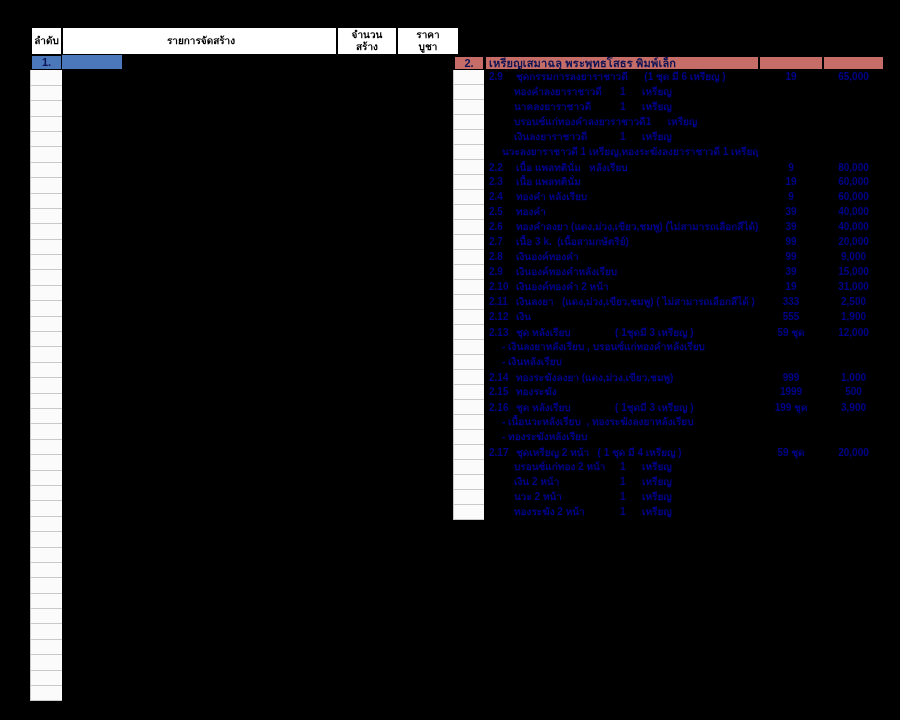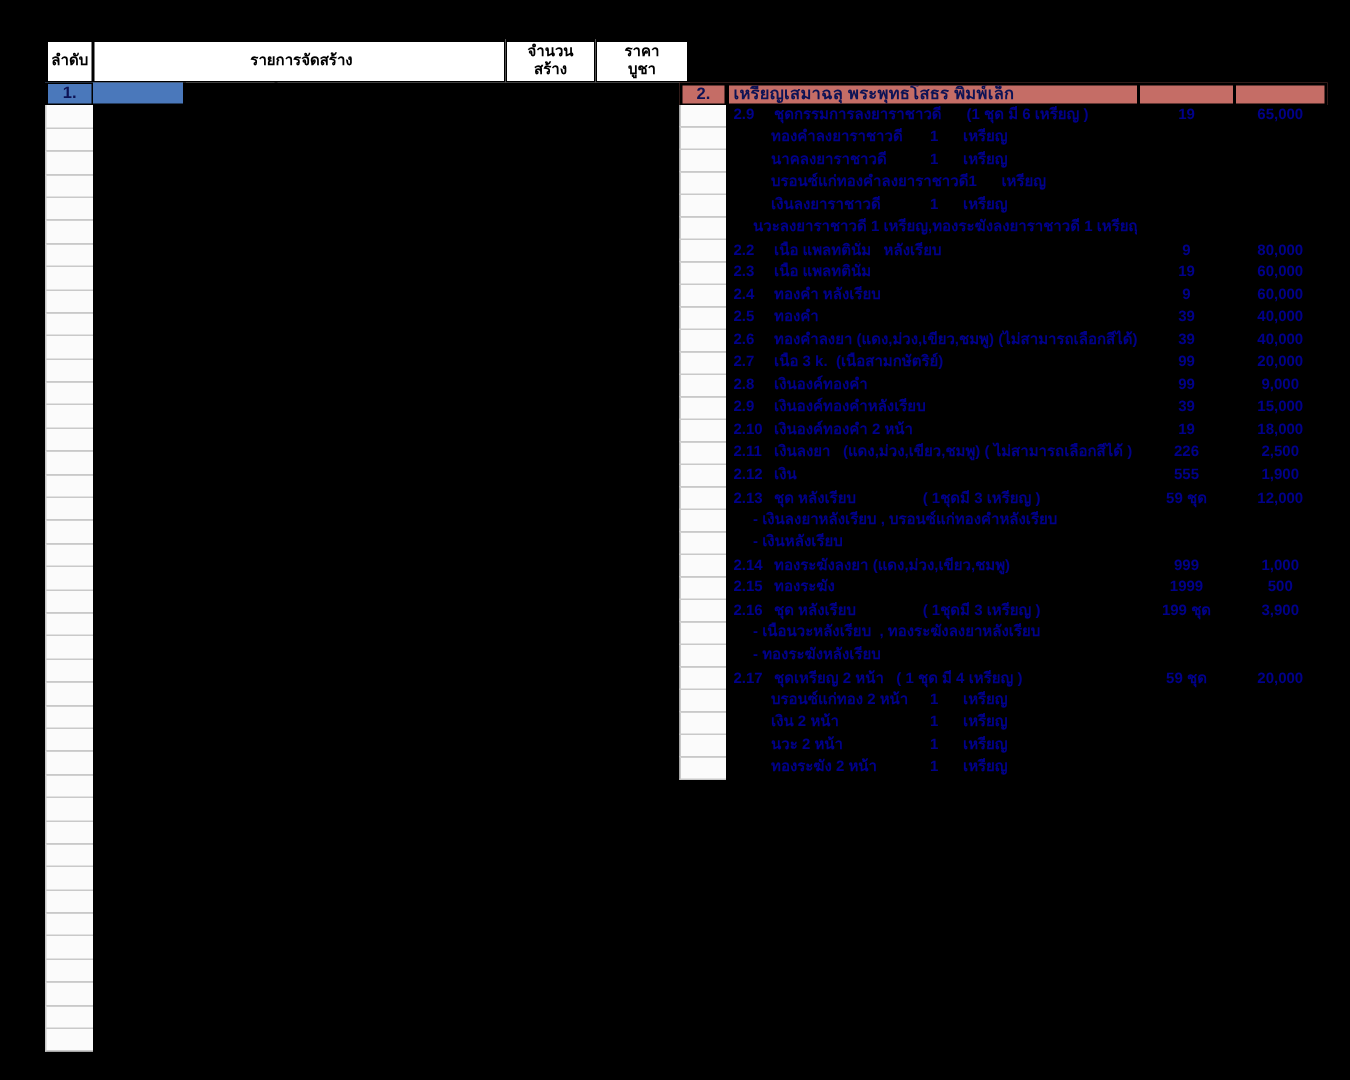--- a/index.html
+++ b/index.html
@@ -404,26 +404,26 @@
     <div class="row item">
       <div class="cell c0"></div>
       <div class="cell c1"><span class="num">2.9</span><span class="dtxt">เงินองค์ทองคำหลังเรียบ</span></div>
       <div class="cell c2">39</div>
       <div class="cell c3">15,000</div>
     </div>
     <div class="row item">
       <div class="cell c0"></div>
       <div class="cell c1"><span class="num">2.10</span><span class="dtxt">เงินองค์ทองคำ 2 หน้า</span></div>
       <div class="cell c2">19</div>
-      <div class="cell c3">18,000</div>
+      <div class="cell c3">31,000</div>
     </div>
     <div class="row item">
       <div class="cell c0"></div>
       <div class="cell c1"><span class="num">2.11</span><span class="dtxt">เงินลงยา   (แดง,ม่วง,เขียว,ชมพู) ( ไม่สามารถเลือกสีได้ )</span></div>
-      <div class="cell c2">226</div>
+      <div class="cell c2">333</div>
       <div class="cell c3">2,500</div>
     </div>
     <div class="row item">
       <div class="cell c0"></div>
       <div class="cell c1"><span class="num">2.12</span><span class="dtxt">เงิน</span></div>
       <div class="cell c2">555</div>
       <div class="cell c3">1,900</div>
     </div>
     <div class="row item tb">
       <div class="cell c0"></div>

